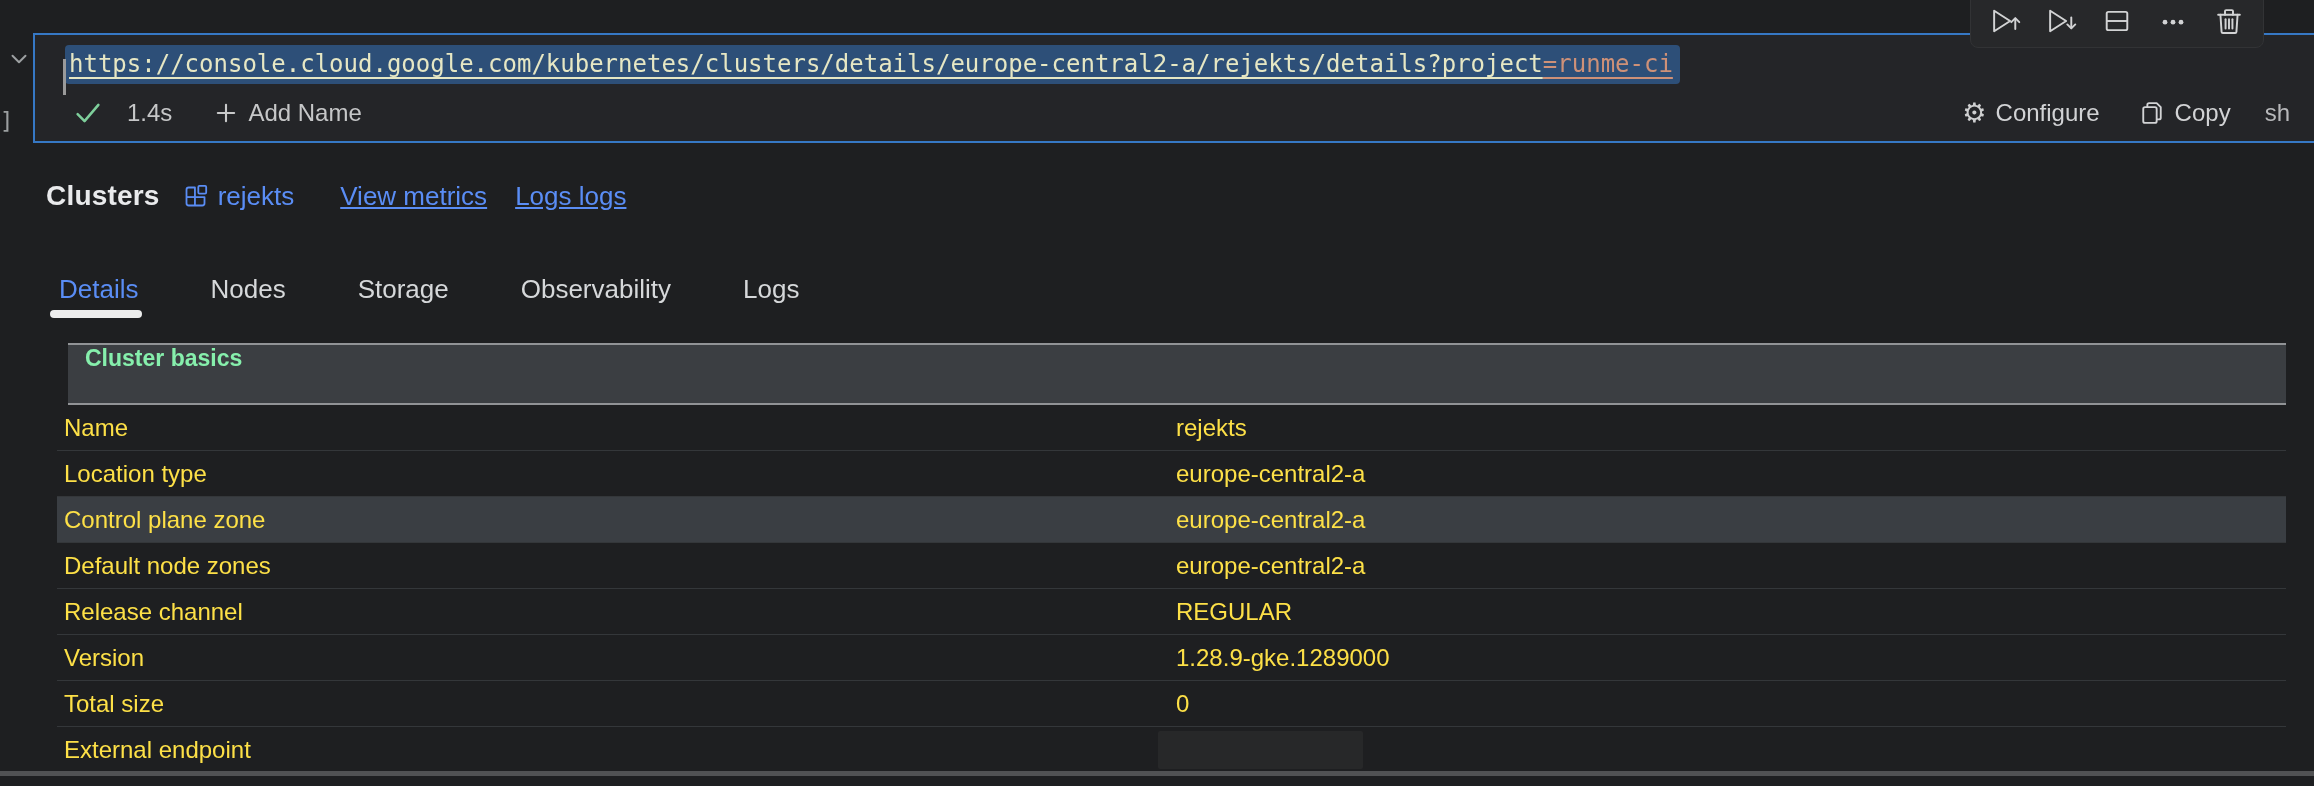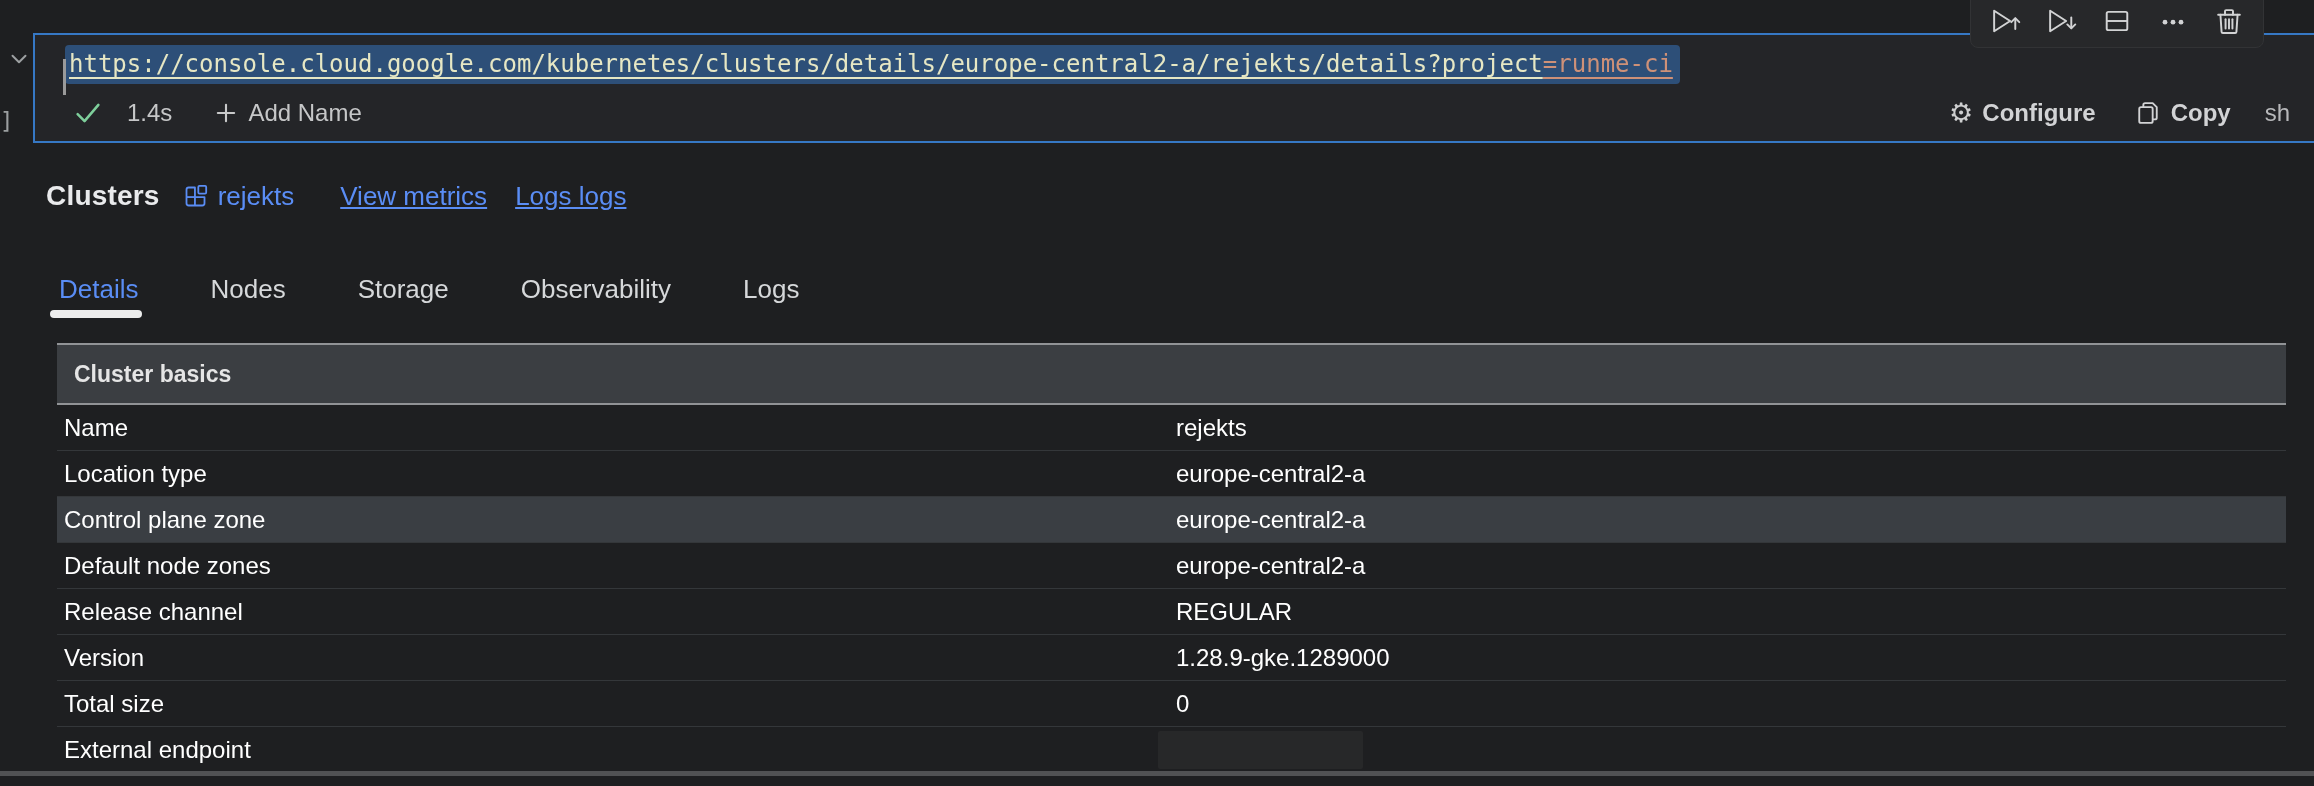--- a/index.html
+++ b/index.html
@@ -47,21 +47,21 @@
   .status-row {
     position:absolute; left:38px; right:24px; bottom:6px; height:44px;
     display:flex; align-items:center; justify-content:space-between;
     font-size:24px; color:#c6c7c8;
   }
   .status-left, .status-right { display:flex; align-items:center; }
   .status-left .dur { margin-left:24px; }
   .add-name { display:flex; align-items:center; margin-left:40px; cursor:pointer; }
   .add-name span.lbl { margin-left:8px; }
   .action-btn { display:flex; align-items:center; margin-left:38px; cursor:pointer; color:#d2d3d5; }
-  .action-btn .lbl { margin-left:9px;font-weight:bold; }
+  .action-btn .lbl { margin-left:9px; }
   .gear-glyph { font-size:27px; line-height:1; color:#cecfd0; }
   .lang-label { margin-left:34px; color:#b7b8ba; }
 
   
   .clusters-row {
     position:absolute; left:46px; top:176px; height:40px;
     display:flex; align-items:center; font-size:26px;
   }
   .clusters-title { font-size:28px; font-weight:bold; color:#e9eaec; letter-spacing:0.2px; }
   .cluster-link { display:flex; align-items:center; margin-left:22px; color:#5a8df5; cursor:pointer; }
@@ -74,26 +74,26 @@
   .tab.active { color:#5a8df5; }
   .tab-underline {
     position:absolute; left:50px; top:310px; width:92px; height:8px;
     background:#ececec; border-radius:4px;
   }
 
   .gcp-table { position:absolute; left:57px; top:343px; width:2229px; }
   .section-header {
     height:62px; background:#3b3e42;
     border-top:2px solid #919396; border-bottom:2px solid #919396;
-    display:flex; align-items:center; padding-left:17px;
-    font-size:23px; font-weight:bold; color:#e5e5e5;
+    display:flex; padding-left:17px;
+    font-size:23px; font-weight:bold; color:#86efac;margin-left:11px;
   }
   .t-row {
     position:relative; height:46px; display:flex; align-items:center;
-    border-bottom:1px solid #34373a; padding-left:7px; font-size:24px; color:#ffffff;
+    border-bottom:1px solid #34373a; padding-left:7px; font-size:24px; color:#fde047;
   }
   .t-row .value { position:absolute; left:1119px; }
   .t-row.hl { background:#3a3e43; }
   .t-row.last { border-bottom:none; }
   .redacted-box {
     position:absolute; left:1101px; top:4px; width:205px; height:38px;
     background:#272829; border-radius:2px;
   }
   .bottom-band { position:absolute; left:0; right:0; top:771px; height:5px; background:#515254; }
 </style>

